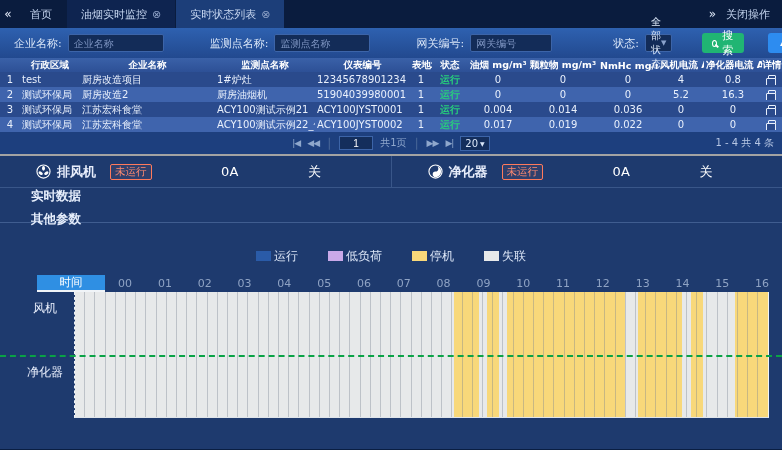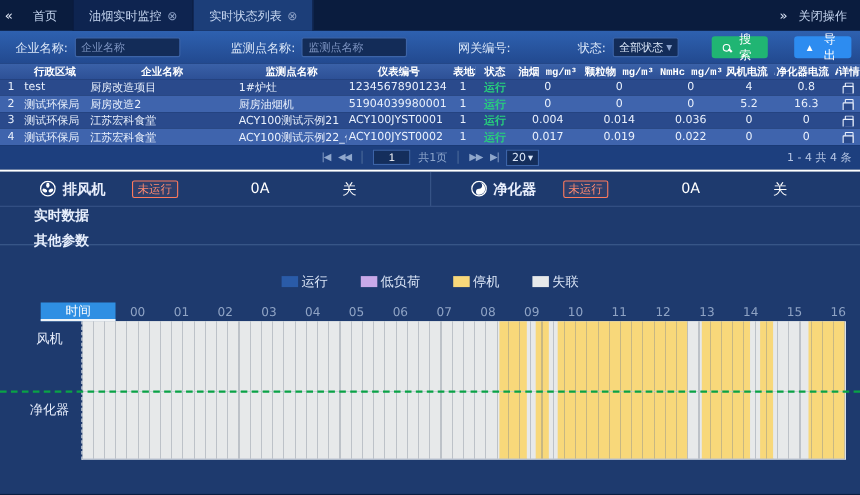--- a/index.html
+++ b/index.html
@@ -28,21 +28,21 @@
   .btn{height:20px;border-radius:3px;color:#fff;font-size:11px;display:flex;align-items:center;gap:4px;padding:0 10px;border:none;cursor:pointer;}
   .btn-search{background:#20b573;margin-left:24px;}
   .btn-export{background:#2d8cf0;margin-left:18px;}
   .mag{width:7px;height:7px;border:1.5px solid #fff;border-radius:50%;position:relative;display:inline-block;}
   .mag::after{content:'';position:absolute;width:4px;height:1.5px;background:#fff;transform:rotate(45deg);right:-3px;bottom:-1px;}
   .exp-ic{font-size:9px;}
 
   
   .tbl{width:782px;color:#e9f0fc;font-size:10px;}
   .tr{display:flex;align-items:center;height:15px;}
-  .tr.head{height:14px;background:linear-gradient(#3a61a8,#2d5096);color:#fff;font-weight:bold;font-size:9.5px;font-family:Liberation Mono, monospace;}
+  .tr.head{height:14px;background:linear-gradient(#3a61a8,#2d5096);color:#fff;font-weight:bold;font-size:9.5px;}
   .tr.odd{background:#2a4a8c;}
   .tr.even{background:#3f64ad;}
   .td{overflow:hidden;white-space:nowrap;padding:0 2px;}
   .tr.head .td{text-align:center;}
   .col-0{width:20px;text-align:center;flex:none;}
   .col-1{width:60px;flex:none;}
   .col-2{width:135px;flex:none;}
   .col-3{width:100px;flex:none;}
   .col-4{width:95px;flex:none;}
   .col-5{width:22px;text-align:center;flex:none;}
@@ -60,26 +60,26 @@
   
   .pager{height:22px;background:#1d3f7e;position:relative;display:flex;align-items:center;justify-content:center;color:#8fa7cc;font-size:10px;gap:7px;}
   .pg-ic{cursor:pointer;font-size:9px;letter-spacing:-1px;}
   .pg-sep{color:#54729f;}
   .pg-input{width:34px;height:14px;background:#142e5c;border:1px solid #3c64a8;color:#fff;text-align:center;font-size:10px;}
   .pg-size{height:15px;background:#142e5c;border:1px solid #3c64a8;color:#dbe7f8;display:flex;align-items:center;gap:2px;padding:0 4px;cursor:pointer;}
   .pg-size .car{font-size:6px;}
   .pg-range{position:absolute;right:8px;color:#b6c6e4;}
 
   
-  .panel{height:295px;background:#1e3a6e;border-top:2px solid #ffffff;color:#e8eefc;}
+  .panel{height:295px;background:#1e3a6e;border-top:2px solid #a3a3a3;color:#e8eefc;}
   .devrow{height:32px;display:flex;align-items:stretch;border-bottom:1px solid rgba(130,160,210,.28);}
   .dev{flex:1;display:flex;align-items:center;padding-left:36px;}
   .dev + .dev{border-left:1px solid rgba(130,160,210,.28);}
   .dev-name{font-size:13px;font-weight:bold;margin-left:6px;}
-  .dev-badge{margin-left:24px;font-size:10.5px;color:#ff8a70;border:1px solid #ff7a5c;border-radius:2px;padding:0 4px;background:rgba(255,122,92,.08);}
+  .dev-badge{margin-left:14px;font-size:10.5px;color:#ff8a70;border:1px solid #ff7a5c;border-radius:2px;padding:0 4px;background:rgba(255,122,92,.08);}
   .dev-cur,.dev-sw{font-size:13px;color:#fff;}
   .grow{flex:1;}
 
   .dtabs{height:35px;display:flex;align-items:stretch;gap:6px;padding-left:16px;border-bottom:1px solid rgba(130,160,210,.35);flex-direction:column;}
   .dtab{width:80px;display:flex;align-items:center;justify-content:center;font-size:12.5px;font-weight:bold;color:#e6eefc;cursor:pointer;}
   .dtab.active{background:#1e88e5;color:#fff;}
 
   .legend{margin-top:24px;height:18px;display:flex;align-items:center;justify-content:center;gap:30px;}
   .lg-item{display:flex;align-items:center;gap:3px;font-size:12px;color:#dce6f7;}
   .lg-swatch{width:15px;height:10px;display:inline-block;}
@@ -126,20 +126,21 @@
     <span>关闭操作</span>
   </div>
 </div>
 
 <div class="filterbar">
   <span class="f-label">企业名称:</span>
   <input class="f-input w1" placeholder="企业名称" style="">
   <span class="f-label" style="margin-left:40px">监测点名称:</span>
   <input class="f-input w2" placeholder="监测点名称" style="">
   <span class="f-label" style="margin-left:40px">网关编号:</span>
+  <input class="f-input w3" placeholder="网关编号" style="">
   <span class="f-label" style="margin-left:55px">状态:</span>
   <div class="f-select">
     <span>全部状态</span>
     <span class="car">▼</span>
   </div>
   <button class="btn btn-search">
     <span class="mag"></span>
     <span>搜索</span>
   </button>
   <button class="btn btn-export">

